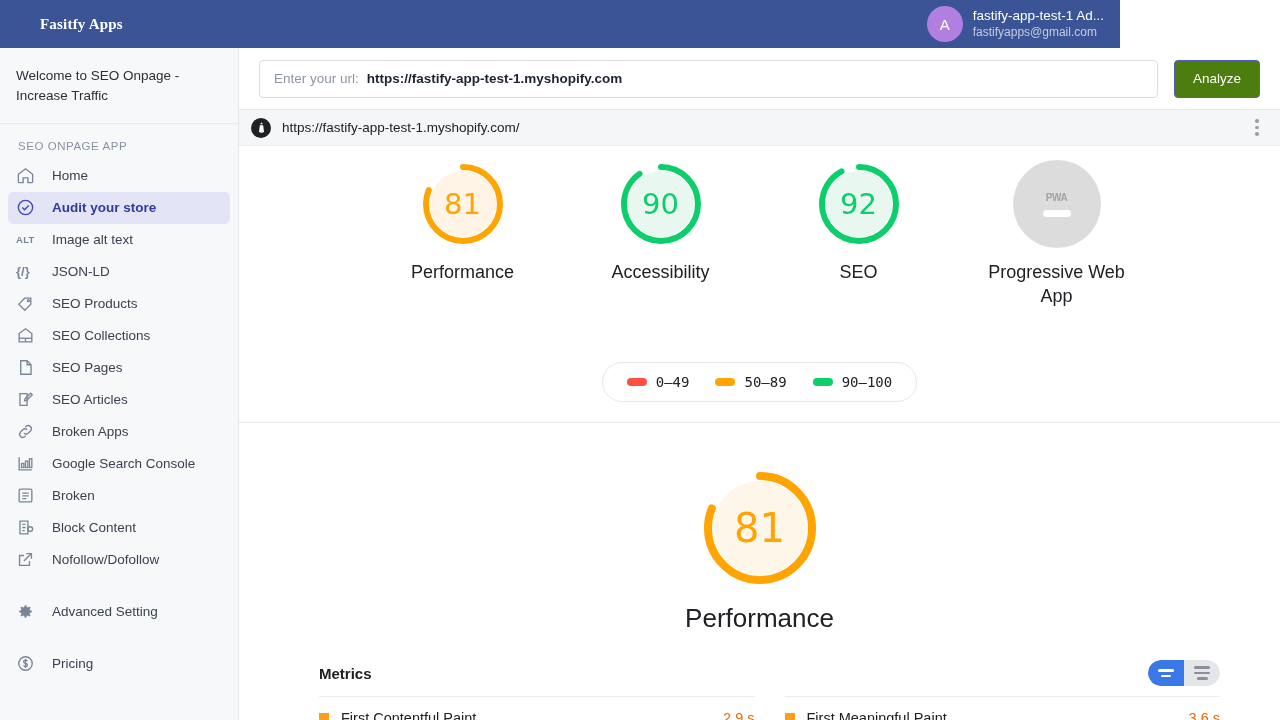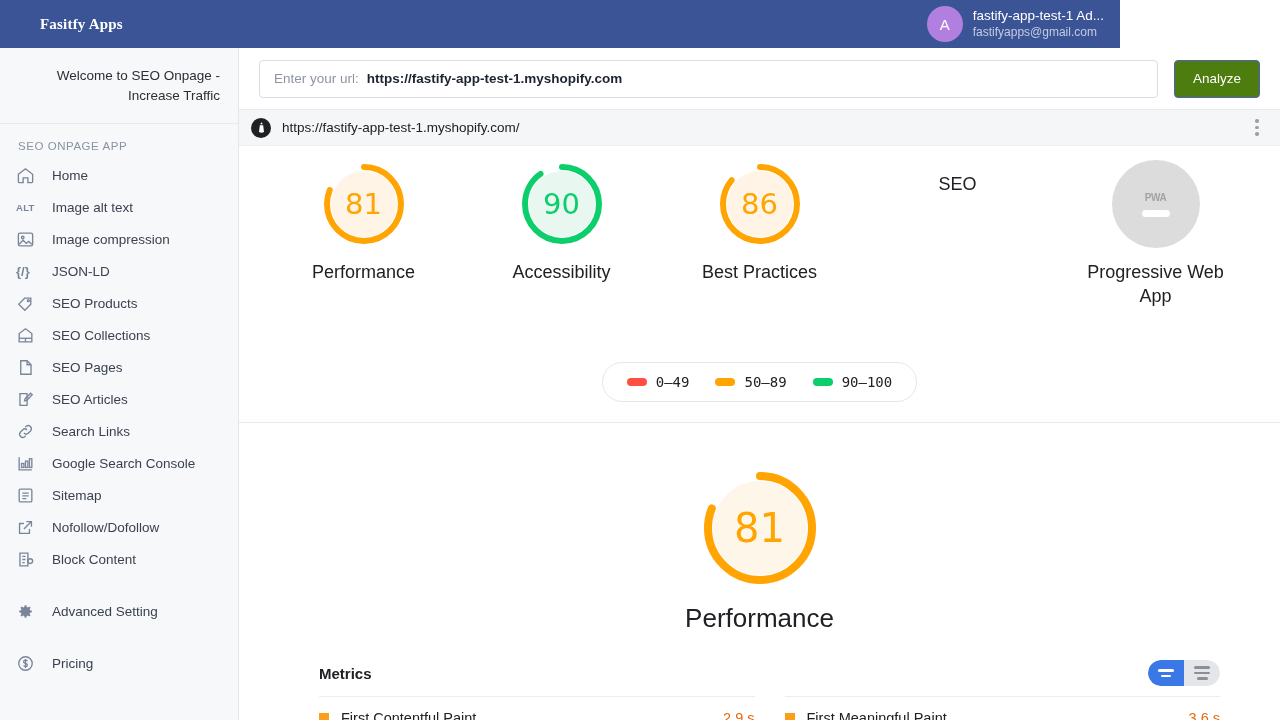--- a/index.html
+++ b/index.html
@@ -34,21 +34,21 @@
   .user-mail { color: #c3cbe4; font-size: 12px; }
 
   
   .sidebar {
     position: absolute; left: 0; top: 48px; width: 239px; height: 672px;
     background: #f7f8fa; border-right: 1px solid #e3e6ea;
     overflow: hidden;
   }
   .welcome {
     padding: 18px 18px 16px 16px; font-size: 13.5px; color: #2b2f36;
-    line-height: 1.5; border-bottom: 1px solid #e7e9ee; text-align: right;
+    line-height: 1.5; border-bottom: 1px solid #e7e9ee;
   }
   .nav-heading {
     padding: 16px 0 8px 18px; font-size: 11.5px; letter-spacing: .55px;
     color: #8a93a5; text-transform: uppercase;
   }
   .nav-item {
     display: flex; align-items: center; height: 32px; margin: 0 8px;
     padding-left: 8px; border-radius: 5px; color: #3a4250; font-size: 13.5px;
   }
   .nav-item.active { background: #e3e5f7; color: #2f3c9e; font-weight: bold; }
@@ -200,38 +200,37 @@
 
   <div class="nav-item">
     <span class="nav-icon">
         <svg width="19" height="19" viewBox="0 0 24 24" fill="none" stroke="currentColor" stroke-width="1.7">
           <path d="M3 10.5 12 3.5l9 7V20a1 1 0 0 1-1 1h-5v-6H9v6H4a1 1 0 0 1-1-1z"></path>
         </svg>
       </span>
     <span>Home</span>
   </div>
 
+  <div class="nav-item active">
+    <span class="nav-icon">
+        <svg width="19" height="19" viewBox="0 0 24 24" fill="none" stroke="currentColor" stroke-width="1.7">
+          <circle cx="12" cy="12" r="9"></circle>
+          <path d="m8 12 2.8 2.8L16 9.4"></path>
+        </svg>
+      </span>
+    <span>Audit your store</span>
+  </div>
 
   <div class="nav-item">
     <span class="nav-icon">
         <span class="alt-text">ALT</span>
       </span>
     <span>Image alt text</span>
   </div>
 
-  <div class="nav-item">
-    <span class="nav-icon">
-        <svg width="19" height="19" viewBox="0 0 24 24" fill="none" stroke="currentColor" stroke-width="1.7">
-          <rect x="3" y="4" width="18" height="16" rx="2"></rect>
-          <circle cx="8.5" cy="9.5" r="1.6"></circle>
-          <path d="m4 18 5-5 4 4 3-2.5 4 3.5"></path>
-        </svg>
-      </span>
-    <span>Image compression</span>
-  </div>
 
   <div class="nav-item">
     <span class="nav-icon">
         <span class="json-text">{/}</span>
       </span>
     <span>JSON-LD</span>
   </div>
 
   <div class="nav-item">
     <span class="nav-icon">
@@ -274,21 +273,21 @@
     <span>SEO Articles</span>
   </div>
 
   <div class="nav-item">
     <span class="nav-icon">
         <svg width="19" height="19" viewBox="0 0 24 24" fill="none" stroke="currentColor" stroke-width="1.7">
           <path d="M10 14a4 4 0 0 0 5.6 0l3-3a4 4 0 0 0-5.6-5.6l-1.2 1.2"></path>
           <path d="M14 10a4 4 0 0 0-5.6 0l-3 3A4 4 0 0 0 11 18.6l1.2-1.2"></path>
         </svg>
       </span>
-    <span>Search Links</span>
+    <span>Broken Apps</span>
   </div>
 
   <div class="nav-item">
     <span class="nav-icon">
         <svg width="19" height="19" viewBox="0 0 24 24" fill="none" stroke="currentColor" stroke-width="1.7">
           <path d="M4 4v16h16"></path>
           <rect x="7" y="12" width="3" height="5"></rect>
           <rect x="12" y="9" width="3" height="8"></rect>
           <rect x="17" y="6" width="3" height="11"></rect>
         </svg>
@@ -296,43 +295,43 @@
     <span>Google Search Console</span>
   </div>
 
   <div class="nav-item">
     <span class="nav-icon">
         <svg width="19" height="19" viewBox="0 0 24 24" fill="none" stroke="currentColor" stroke-width="1.7">
           <rect x="4" y="4" width="16" height="16" rx="1.5"></rect>
           <path d="M8 9h8M8 12.5h8M8 16h5"></path>
         </svg>
       </span>
-    <span>Sitemap</span>
+    <span>Broken</span>
+  </div>
+
+  <div class="nav-item">
+    <span class="nav-icon">
+        <svg width="19" height="19" viewBox="0 0 24 24" fill="none" stroke="currentColor" stroke-width="1.7">
+          <path d="M5 4h10v16H5z"></path>
+          <path d="M8 8h4M8 12h4M8 16h3"></path>
+          <circle cx="18" cy="14" r="3"></circle>
+        </svg>
+      </span>
+    <span>Block Content</span>
   </div>
 
   <div class="nav-item">
     <span class="nav-icon">
         <svg width="19" height="19" viewBox="0 0 24 24" fill="none" stroke="currentColor" stroke-width="1.7">
           <path d="M13 4.5h6.5V11"></path>
           <path d="M19.5 4.5 10 14"></path>
           <path d="M17 14v5.5H4.5V7H10"></path>
         </svg>
       </span>
     <span>Nofollow/Dofollow</span>
-  </div>
-
-  <div class="nav-item">
-    <span class="nav-icon">
-        <svg width="19" height="19" viewBox="0 0 24 24" fill="none" stroke="currentColor" stroke-width="1.7">
-          <path d="M5 4h10v16H5z"></path>
-          <path d="M8 8h4M8 12h4M8 16h3"></path>
-          <circle cx="18" cy="14" r="3"></circle>
-        </svg>
-      </span>
-    <span>Block Content</span>
   </div>
 
   <div class="nav-gap"></div>
 
   <div class="nav-item">
     <span class="nav-icon">
         <svg width="19" height="19" viewBox="0 0 24 24" fill="currentColor">
           <path d="M12 8.6a3.4 3.4 0 1 0 0 6.8 3.4 3.4 0 0 0 0-6.8zm0 5a1.6 1.6 0 1 1 0-3.2 1.6 1.6 0 0 1 0 3.2z"></path>
           <path d="M20 13.1v-2.2l-2.2-.4a6 6 0 0 0-.6-1.5l1.3-1.8-1.6-1.6-1.8 1.3a6 6 0 0 0-1.5-.6L13.1 4h-2.2l-.4 2.2a6 6 0 0 0-1.5.6L7.2 5.6 5.6 7.2l1.3 1.8a6 6 0 0 0-.6 1.5L4 10.9v2.2l2.3.4a6 6 0 0 0 .6 1.5l-1.3 1.8 1.6 1.6 1.8-1.3c.5.3 1 .5 1.5.6l.4 2.3h2.2l.4-2.3c.5-.1 1-.3 1.5-.6l1.8 1.3 1.6-1.6-1.3-1.8c.3-.5.5-1 .6-1.5z"></path>
         </svg>
@@ -395,32 +394,29 @@
       <div class="gauge-ring">
         <svg width="88" height="88" viewBox="0 0 88 88">
           <circle cx="44" cy="44" r="33" fill="#e8f8f0"></circle>
           <circle id="arc1" cx="44" cy="44" r="37" fill="none" stroke="#0cce6b" stroke-width="6" stroke-linecap="round" stroke-dasharray="209.23007072908024 232.4778563656447"></circle>
         </svg>
         <div class="gauge-num" id="num1" style="color:#0cce6b">90</div>
       </div>
       <div class="gauge-label">Accessibility</div>
     </div>
 
+
     <div class="gauge">
       <div class="gauge-ring">
         <svg width="88" height="88" viewBox="0 0 88 88">
-          <circle cx="44" cy="44" r="33" fill="#fff4e5"></circle>
-          <circle id="arc2" cx="44" cy="44" r="37" fill="none" stroke="#ffa400" stroke-width="6" stroke-linecap="round" stroke-dasharray="199.93095647445443 232.4778563656447"></circle>
-        </svg>
-        <div class="gauge-num" id="num2" style="color:#ffa400">86</div>
-      </div>
-      <div class="gauge-label">Best Practices</div>
-    </div>
-
-    <div class="gauge">
+          <circle cx="44" cy="44" r="33" fill="#e8f8f0"></circle>
+          <circle id="arc3" cx="44" cy="44" r="37" fill="none" stroke="#0cce6b" stroke-width="6" stroke-linecap="round" stroke-dasharray="213.87962785639314 232.4778563656447"></circle>
+        </svg>
+        <div class="gauge-num" id="num3" style="color:#0cce6b">92</div>
+      </div>
       <div class="gauge-label">SEO</div>
     </div>
 
     <div class="gauge">
       <div class="pwa-badge">
         <span class="pwa-text">PWA</span>
         <span class="pwa-dash"></span>
       </div>
       <div class="gauge-label">Progressive Web App</div>
     </div>

